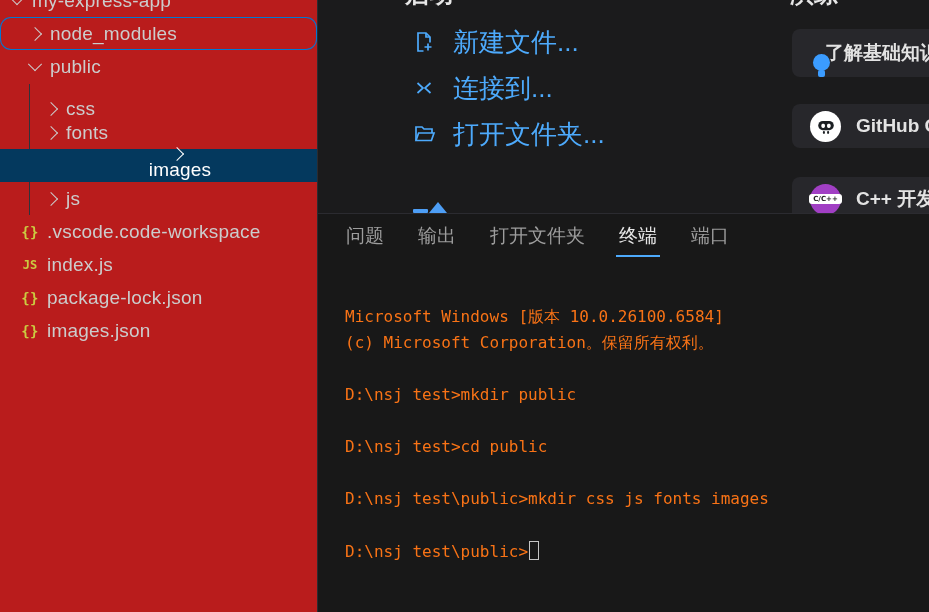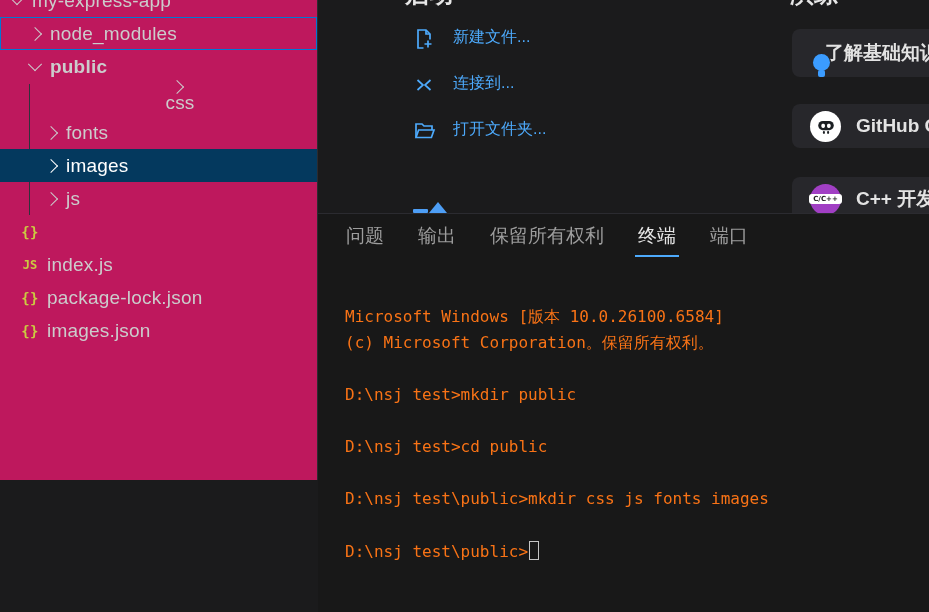--- a/index.html
+++ b/index.html
@@ -4,33 +4,33 @@
 <style>
   html,body{margin:0;padding:0;background:#101010;}
   #app{
     position:relative;width:929px;height:612px;overflow:hidden;
     background:#1b1b1c;
     font-family:"Liberation Sans","DejaVu Sans",sans-serif;
     -webkit-font-smoothing:antialiased;
   }
   
   #sidebar{
-    position:absolute;left:0;top:0;width:317px;height:480px;
-    background:#be185d;border-right:1px solid #2b2b30;overflow:hidden;
+    position:absolute;left:0;top:0;width:317px;height:612px;
+    background:#b91c1c;border-right:1px solid #2b2b30;overflow:hidden;
   }
   .tree-row{
     position:absolute;left:0;width:317px;height:33px;
     display:flex;align-items:center;box-sizing:border-box;
     font-size:19px;color:#cccccc;letter-spacing:.2px;cursor:pointer;white-space:nowrap;
   }
   .tree-row.lvl0{padding-left:9px;}
-  .tree-row.lvl1{padding-left:27px;}
+  .tree-row.lvl1{padding-left:27px;border-radius:11px;}
   .tree-row.lvl2{padding-left:43px;}
   .tree-row.file{padding-left:20px;}
-  .tree-row.selected{background:#04395e;color:#ffffff;}
+  .tree-row.selected{background:#04395e;color:#ffffff;flex-direction:column;}
   .tree-row.focused{box-shadow:inset 0 0 0 1px #0078d4;}
   .chev{
     width:9px;height:9px;margin:0 10px 0 3px;flex:0 0 auto;
     border-right:1.7px solid currentColor;border-bottom:1.7px solid currentColor;
   }
   .chev.right{transform:rotate(-45deg) translate(0px,0px);}
   .chev.down{transform:rotate(45deg) translate(-2px,-2px);}
   .ficon{
     width:20px;margin-right:7px;flex:0 0 auto;text-align:center;
     font-weight:bold;font-size:14px;color:#cbcb41;font-family:"DejaVu Sans Mono",monospace;
@@ -45,22 +45,22 @@
   .big-heading{
     position:absolute;top:-18px;font-size:24px;line-height:24px;
     font-weight:bold;color:#e7e7e7;white-space:nowrap;
   }
   #start-heading{left:87px;}
   #walkthroughs-heading{left:472px;}
   #start-links{
     position:absolute;left:94px;top:27px;display:flex;flex-direction:column;gap:16px;
   }
   .start-link{
-    display:flex;gap:17px;height:30px;
-    font-size:16px;color:#4daafc;cursor:pointer;white-space:nowrap;
+    display:flex;align-items:center;gap:17px;height:30px;
+    font-size:26px;color:#4daafc;cursor:pointer;white-space:nowrap;
   }
   .start-link svg{display:block;}
   #partial-icon{position:absolute;left:94px;top:202px;width:46px;height:12px;}
   #partial-icon .bar{position:absolute;left:1px;top:7px;width:15px;height:4px;background:#4d9ef5;border-radius:1px;}
   #partial-icon .tri{
     position:absolute;left:17px;top:0;width:0;height:0;
     border-left:9px solid transparent;border-right:9px solid transparent;border-bottom:11px solid #4d9ef5;
   }
   #walkthrough-cards{position:absolute;left:474px;top:0;width:230px;}
   .wcard{
@@ -121,42 +121,43 @@
     <div id="indent-guide"></div>
     <div id="file-tree">
         <div class="tree-row lvl0" style="top: -16px;">
           <span class="chev down"></span>
           <span>my-express-app</span>
         </div>
         <div class="tree-row lvl1 focused" style="top: 17px;">
           <span class="chev right"></span>
           <span>node_modules</span>
         </div>
-        <div class="tree-row lvl1" style="top: 50px; font-weight: bold;">
+        <div class="tree-row lvl1" style="top: 50px;">
           <span class="chev down"></span>
           <span>public</span>
         </div>
-        <div class="tree-row lvl2" style="top: 82px; flex-direction: column;">
+        <div class="tree-row lvl2" style="top: 92px;">
           <span class="chev right"></span>
           <span>css</span>
         </div>
         <div class="tree-row lvl2" style="top: 116px;">
           <span class="chev right"></span>
           <span>fonts</span>
         </div>
         <div class="tree-row lvl2 selected" style="top: 149px;">
           <span class="chev right"></span>
           <span>images</span>
         </div>
         <div class="tree-row lvl2" style="top: 182px;">
           <span class="chev right"></span>
           <span>js</span>
         </div>
         <div class="tree-row lvl1 file" style="top: 215px;">
           <span class="ficon" style="color: rgb(203, 203, 65);">{}</span>
+          <span>.vscode.code-workspace</span>
         </div>
         <div class="tree-row lvl1 file" style="top: 248px;">
           <span class="ficon js" style="color: rgb(203, 203, 65);">JS</span>
           <span>index.js</span>
         </div>
         <div class="tree-row lvl1 file" style="top: 281px;">
           <span class="ficon" style="color: rgb(203, 203, 65);">{}</span>
           <span>package-lock.json</span>
         </div>
         <div class="tree-row lvl1 file" style="top: 314px;">
@@ -230,21 +231,21 @@
           </span>
           <span>C++ 开发</span>
         </div>
       </div>
   </div>
 
   <div id="panel">
     <div id="panel-tabs">
         <div class="ptab">问题</div>
         <div class="ptab">输出</div>
-        <div class="ptab">保留所有权利</div>
+        <div class="ptab">打开文件夹</div>
         <div class="ptab active">终端</div>
         <div class="ptab">端口</div>
       </div>
     <div id="terminal">
       <div id="terminal-output"><div class="term-line">Microsoft Windows [版本 10.0.26100.6584]</div><div class="term-line">(c) Microsoft Corporation。保留所有权利。</div><div class="term-line"></div><div class="term-line">D:\nsj test&gt;mkdir public</div><div class="term-line"></div><div class="term-line">D:\nsj test&gt;cd public</div><div class="term-line"></div><div class="term-line">D:\nsj test\public&gt;mkdir css js fonts images</div><div class="term-line"></div><div class="term-line">D:\nsj test\public&gt;<span id="cursor"></span></div></div>
     </div>
   </div>
 
 </div>
 

